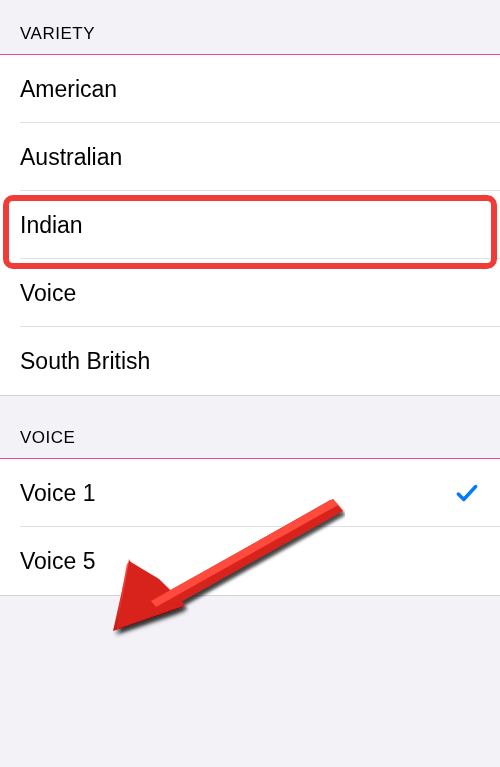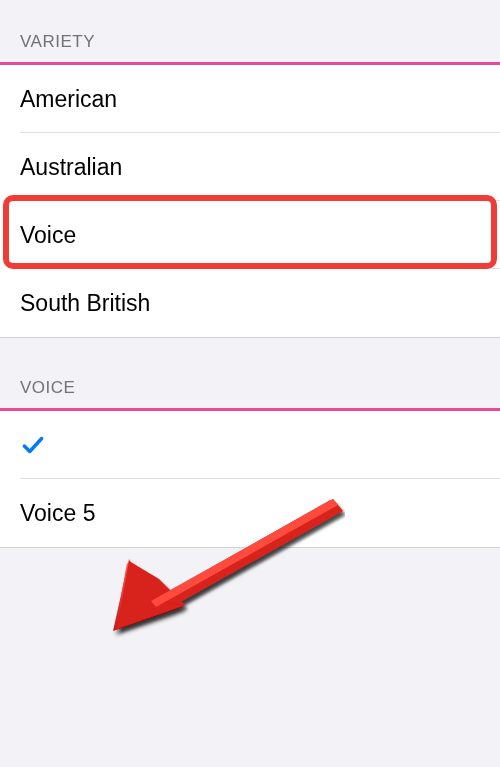--- a/index.html
+++ b/index.html
@@ -13,30 +13,29 @@
       background: #f2f2f7;
       font-family: -apple-system, BlinkMacSystemFont, "Segoe UI", Helvetica, Arial, sans-serif;
       overflow: hidden;
       position: relative;
     }
     .section-header {
       padding: 32px 20px 10px 20px;
       font-size: 17px;
       font-weight: 400;
       letter-spacing: 0.5px;
-      color: #737373;
+      color: #000000;
       text-transform: uppercase;
-      margin-top: 8px;
     }
     .section-header.first {
       padding-top: 24px;
     }
     .list {
       background: #ffffff;
-      border-top: 3px solid #ec4899;
+      border-top: 1px solid #ec4899;
       border-bottom: 1px solid #d1d1d6;
     }
     .list-row {
       display: flex;
       align-items: center;
       justify-content: space-between;
       height: 68px;
       padding: 0 20px;
       position: relative;
     }
@@ -90,30 +89,34 @@
 
 <div class="section-header first">Variety</div>
 <div class="list">
   <div class="list-row">
     <span class="label">American</span>
   </div>
   <div class="list-row">
     <span class="label">Australian</span>
   </div>
   <div class="list-row">
+    <span class="label">Indian</span>
+  </div>
+  <div class="list-row">
     <span class="label">Voice</span>
   </div>
   <div class="list-row">
     <span class="label">South British</span>
   </div>
 </div>
 
 <div class="section-header">Voice</div>
 <div class="list">
   <div class="list-row">
+    <span class="label">Voice 1</span>
     <span class="check">
       <svg viewBox="0 0 24 24">
           <polyline points="4 13 9 18 20 6"></polyline>
         </svg>
     </span>
   </div>
   <div class="list-row">
     <span class="label">Voice 5</span>
   </div>
 </div>

